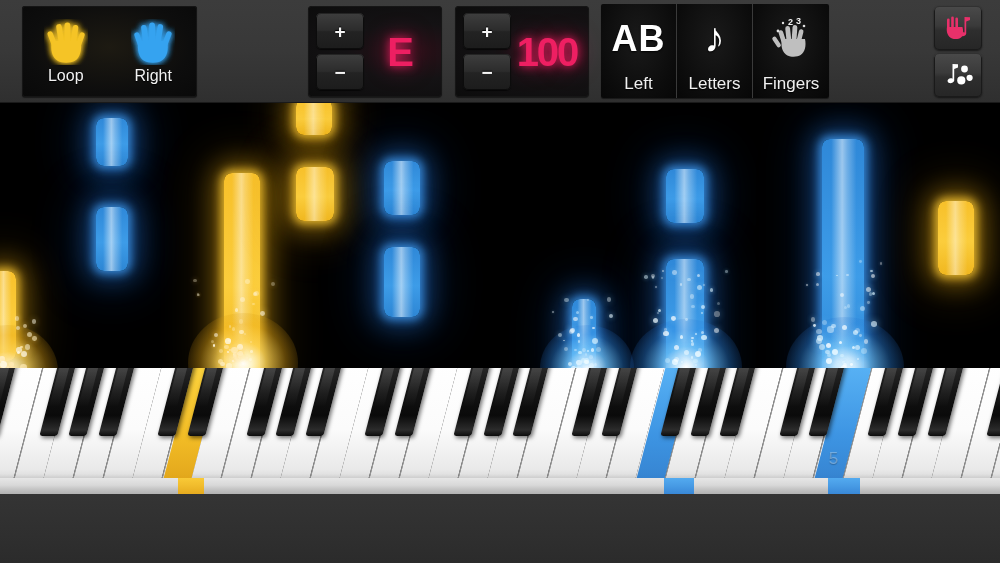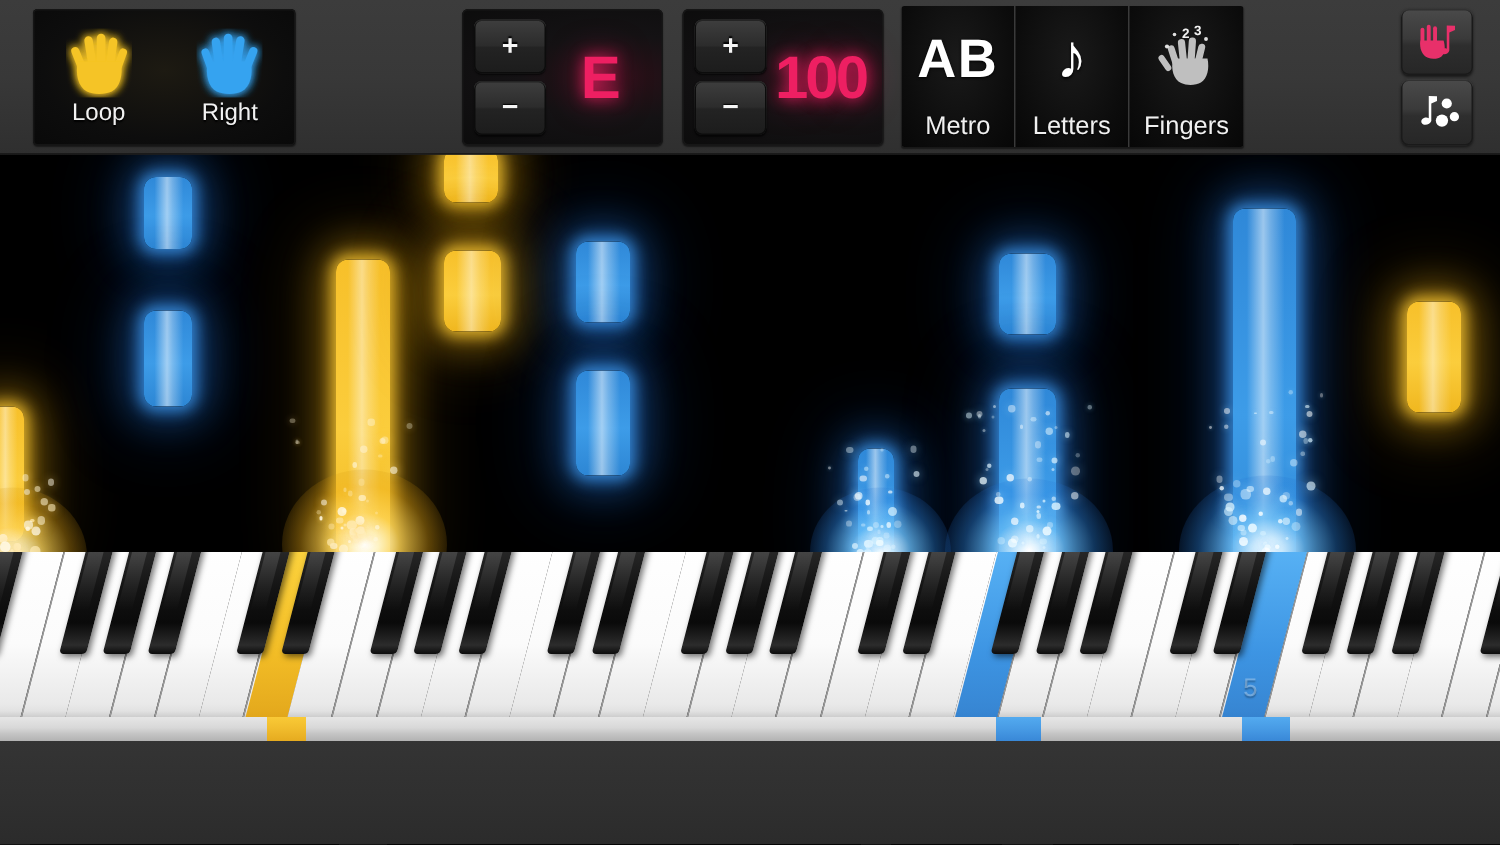--- a/index.html
+++ b/index.html
@@ -406,21 +406,21 @@
       <div class="readout" id="tempo-readout">100</div>
     </div>
 
     <div class="tools-strip">
 
 
       <div class="tool-btn">
         <div class="tool-icon">
           <span style="color:#fff;font-size:36px;line-height:31px;font-weight:700;letter-spacing:1px;text-shadow:0 1px 2px #000;">AB</span>
         </div>
-        <span class="tool-label">Metro</span>
+        <span class="tool-label">Left</span>
       </div>
 
       <div class="tool-btn">
         <div class="tool-icon">
           <span style="color:#fff;font-size:42px;line-height:42px;text-shadow:0 1px 2px #000;">♪</span>
         </div>
         <span class="tool-label">Letters</span>
       </div>
 
       <div class="tool-btn">

